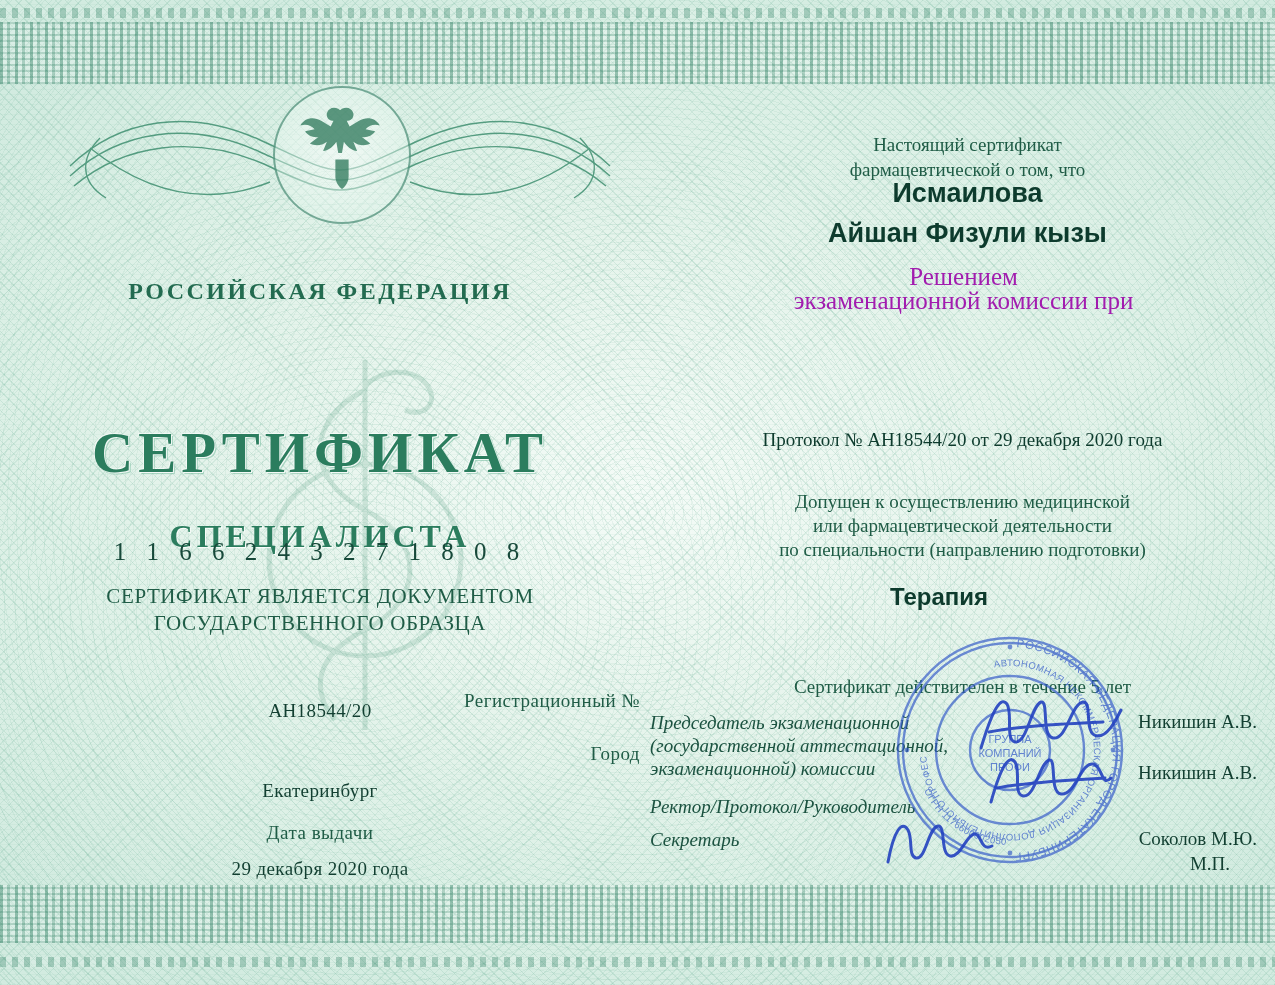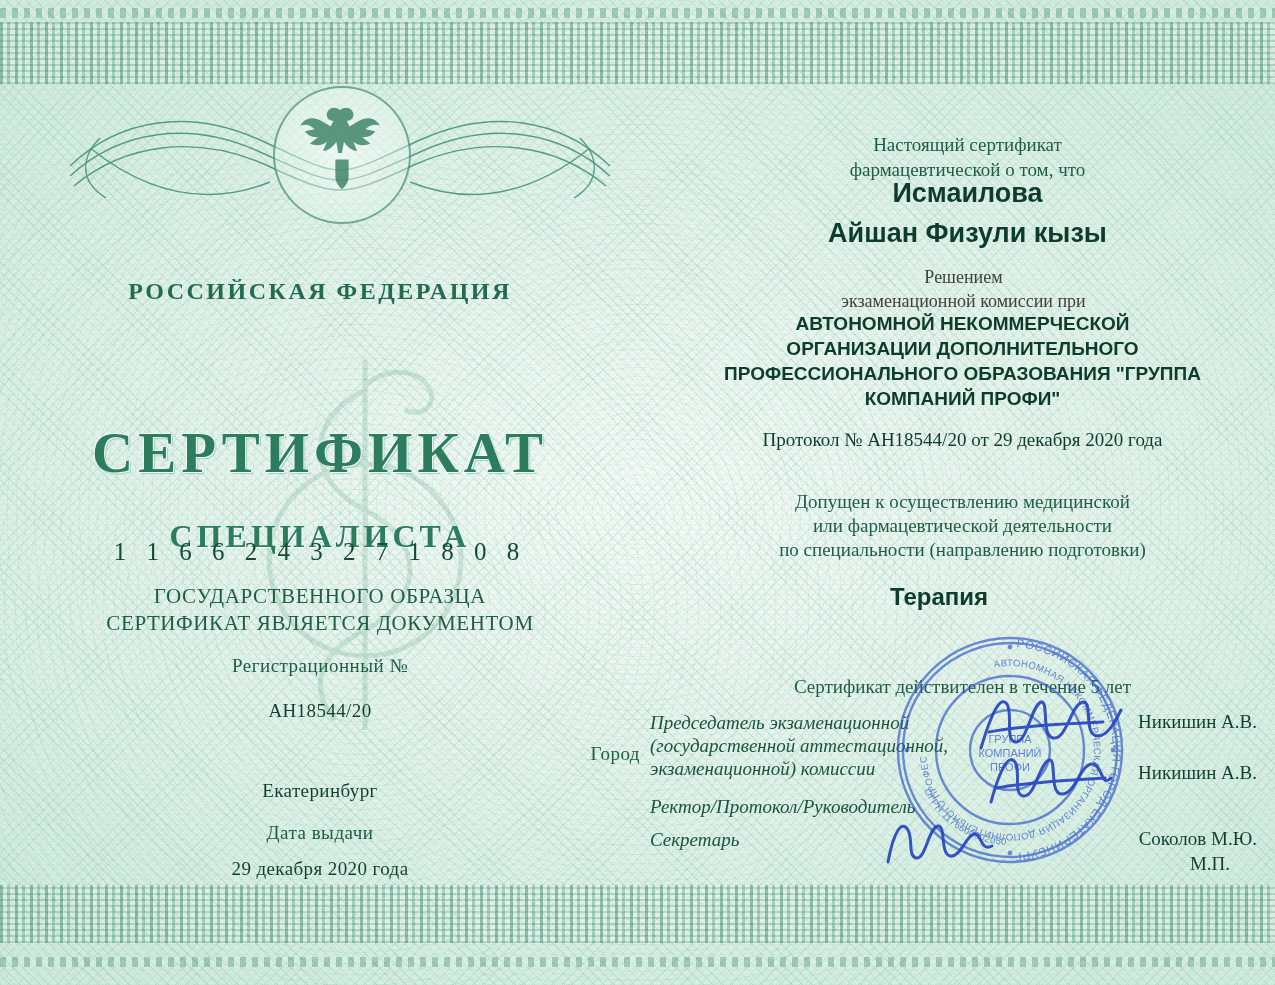--- a/index.html
+++ b/index.html
@@ -193,21 +193,21 @@
     color: #1f5c46;
     letter-spacing: .5px;
   }
   .field-value {
     position: absolute;
     left: 0; right: 0;
     font-size: 19px;
     color: #123f31;
     letter-spacing: .4px;
   }
-  .lbl-reg { top: 655px; }
+  .lbl-reg { top: 690px; text-align: right; }
   .val-reg { top: 700px; }
   .lbl-city { top: 743px; text-align: right; }
   .val-city { top: 780px; }
   .lbl-date { top: 822px; }
   .val-date { top: 858px; }
 
   
   .right-col {
     position: absolute;
     left: 640px;
@@ -240,23 +240,23 @@
     top: 218px;
     font-size: 27px;
     font-weight: 700;
     color: #0d3b2d;
     font-family: "Liberation Sans", sans-serif;
   }
   .r-decision {
     position: absolute;
     left: 52px; right: 40px;
     top: 265px;
-    font-size: 18px;
+    font-size: 25px;
     line-height: 24px;
-    color: #404040;
+    color: #a21caf;
   }
   .r-org {
     position: absolute;
     left: 30px; right: 20px;
     top: 311px;
     font-size: 19px;
     line-height: 25px;
     font-weight: 700;
     color: #0d3b2d;
     font-family: "Liberation Sans", sans-serif;
@@ -396,22 +396,22 @@
       </div>
     </div>
   </div>
 
   <div class="left-col">
     <div class="rf-title">РОССИЙСКАЯ ФЕДЕРАЦИЯ</div>
     <div class="big-title">СЕРТИФИКАТ</div>
     <div class="sub-title">СПЕЦИАЛИСТА</div>
     <div class="serial">1 1 6 6 2 4 3 2 7 1 8 0 8</div>
     <div class="doc-note">
+      <div>СЕРТИФИКАТ ЯВЛЯЕТСЯ ДОКУМЕНТОМ</div>
       <div>ГОСУДАРСТВЕННОГО ОБРАЗЦА</div>
-      <div>СЕРТИФИКАТ ЯВЛЯЕТСЯ ДОКУМЕНТОМ</div>
     </div>
 
     <div class="field-label lbl-reg">Регистрационный №</div>
     <div class="field-value val-reg">АН18544/20</div>
 
     <div class="field-label lbl-city">Город</div>
     <div class="field-value val-city">Екатеринбург</div>
 
     <div class="field-label lbl-date">Дата выдачи</div>
     <div class="field-value val-date">29 декабря 2020 года</div>
@@ -424,26 +424,20 @@
     </div>
 
     <div class="r-name1">Исмаилова</div>
     <div class="r-name2">Айшан Физули кызы</div>
 
     <div class="r-decision">
       <div>Решением</div>
       <div>экзаменационной комиссии при</div>
     </div>
 
-    <div class="r-org">
-      <div>АВТОНОМНОЙ НЕКОММЕРЧЕСКОЙ</div>
-      <div>ОРГАНИЗАЦИИ ДОПОЛНИТЕЛЬНОГО</div>
-      <div>ПРОФЕССИОНАЛЬНОГО ОБРАЗОВАНИЯ "ГРУППА</div>
-      <div>КОМПАНИЙ ПРОФИ"</div>
-    </div>
 
     <div class="r-protocol">Протокол № АН18544/20 от 29 декабря 2020 года</div>
 
     <div class="r-admit">
       <div>Допущен к осуществлению медицинской</div>
       <div>или фармацевтической деятельности</div>
       <div>по специальности (направлению подготовки)</div>
     </div>
 
     <div class="r-specialty">Терапия</div>

